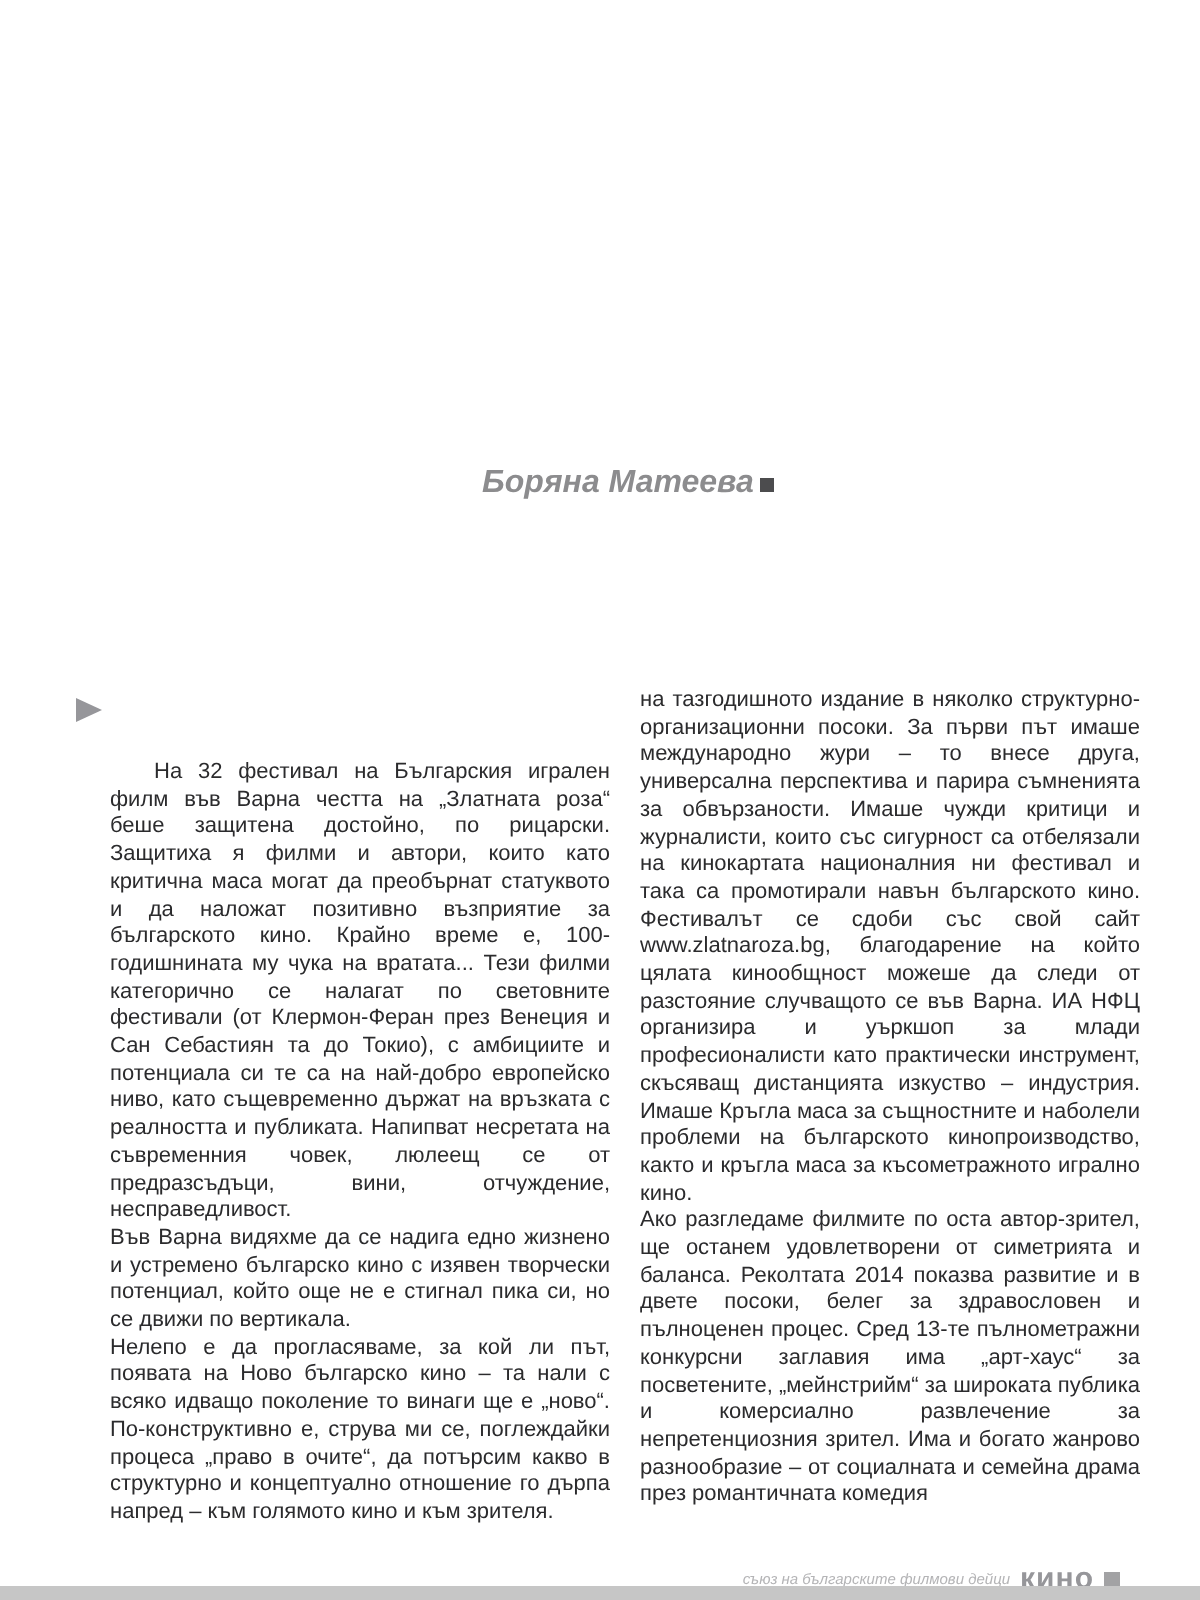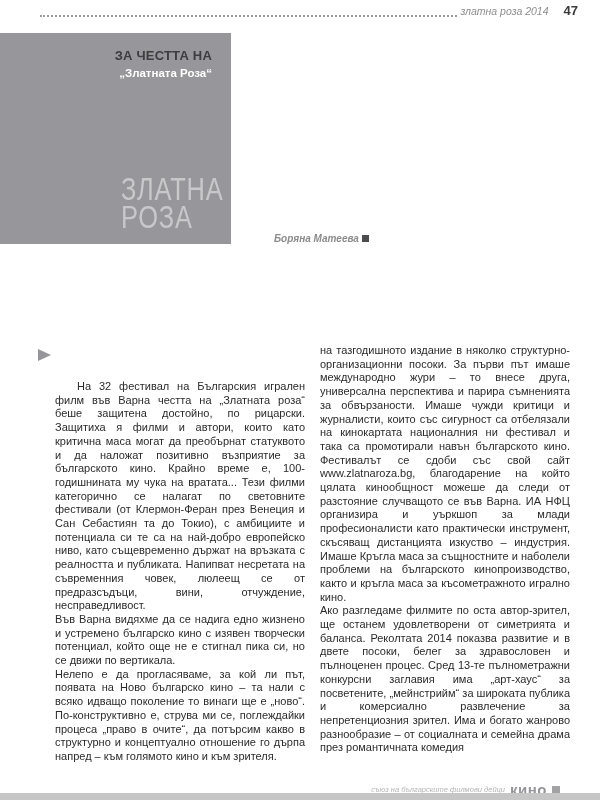--- a/index.html
+++ b/index.html
@@ -17,21 +17,21 @@
   
   .titlebox{position:absolute;left:0;top:33px;width:231px;height:211px;background:#97979b;}
   .kicker{position:absolute;top:15px;right:19px;font-size:13px;font-weight:bold;color:#3d3d3f;letter-spacing:.2px;}
   .kicker-sub{position:absolute;top:34px;right:19px;font-size:11.5px;font-weight:bold;color:#ffffff;}
   .bigtitle{
     position:absolute;left:121px;bottom:12px;font-size:31px;line-height:28px;color:#c8c8ca;
     letter-spacing:1px;transform:scaleX(.82);transform-origin:left bottom;white-space:nowrap;
   }
 
   
-  .author{position:absolute;left:241px;top:233px;font-size:10px;font-weight:bold;font-style:italic;color:#8c8c8e;display:flex;align-items:center;margin-left:33px;}
+  .author{position:absolute;left:241px;top:233px;font-size:16px;font-weight:bold;font-style:italic;color:#8c8c8e;display:flex;align-items:center;}
   .author-sq{display:inline-block;width:7px;height:7px;background:#4c4c4e;margin-left:3px;}
 
   
   .tri{position:absolute;left:38px;top:349px;width:0;height:0;
        border-left:13px solid #96969a;border-top:6px solid transparent;border-bottom:6px solid transparent;}
   .col{position:absolute;top:344px;font-size:11px;line-height:13.7px;color:#2b2b2d;text-align:justify;}
   .col p{margin:0;}
   .col1{left:55px;width:250px;}
   .col2{left:320px;width:250px;}
   .col1 p.first{text-indent:22px;margin-top:36px;}
@@ -42,34 +42,21 @@
   .footer-brand{font-size:15px;font-weight:bold;color:#96969a;letter-spacing:.5px;margin-right:5px;}
   .footer-sq{width:8px;height:8px;background:#a2a2a4;}
 
   .bottom-edge{position:absolute;left:0;bottom:0;width:600px;height:7px;background:#c6c6c6;}
 </style>
 </head>
 <body>
 
 <div class="page">
 
-  <div class="header">
-    <div class="leader"></div>
-    <span class="journal">златна роза 2014</span>
-    <span class="pagenum">47</span>
-  </div>
 
-  <div class="titlebox">
-    <div class="kicker">ЗА ЧЕСТТА НА</div>
-    <div class="kicker-sub">„Златната Роза“</div>
-    <div class="bigtitle">
-      <div>ЗЛАТНА</div>
-      <div>РОЗА</div>
-    </div>
-  </div>
 
   <div class="author">
     <span>Боряна Матеева</span>
     <span class="author-sq"></span>
   </div>
 
   <div class="tri"></div>
 
   <div class="col col1">
     <p class="first">На 32 фестивал на Българския игрален филм във Варна честта на „Златната роза“ беше защитена достойно, по рицарски. Защитиха я филми и автори, които като критична маса могат да преобърнат статуквото и да наложат позитивно възприятие за българското кино. Крайно време е, 100-годишнината му чука на вратата... Тези филми категорично се налагат по световните фестивали (от Клермон-Феран през Венеция и Сан Себастиян та до Токио), с амбициите и потенциала си те са на най-добро европейско ниво, като същевременно държат на връзката с реалността и публиката. Напипват несретата на съвременния човек, люлеещ се от предразсъдъци, вини, отчуждение, несправедливост.</p>

